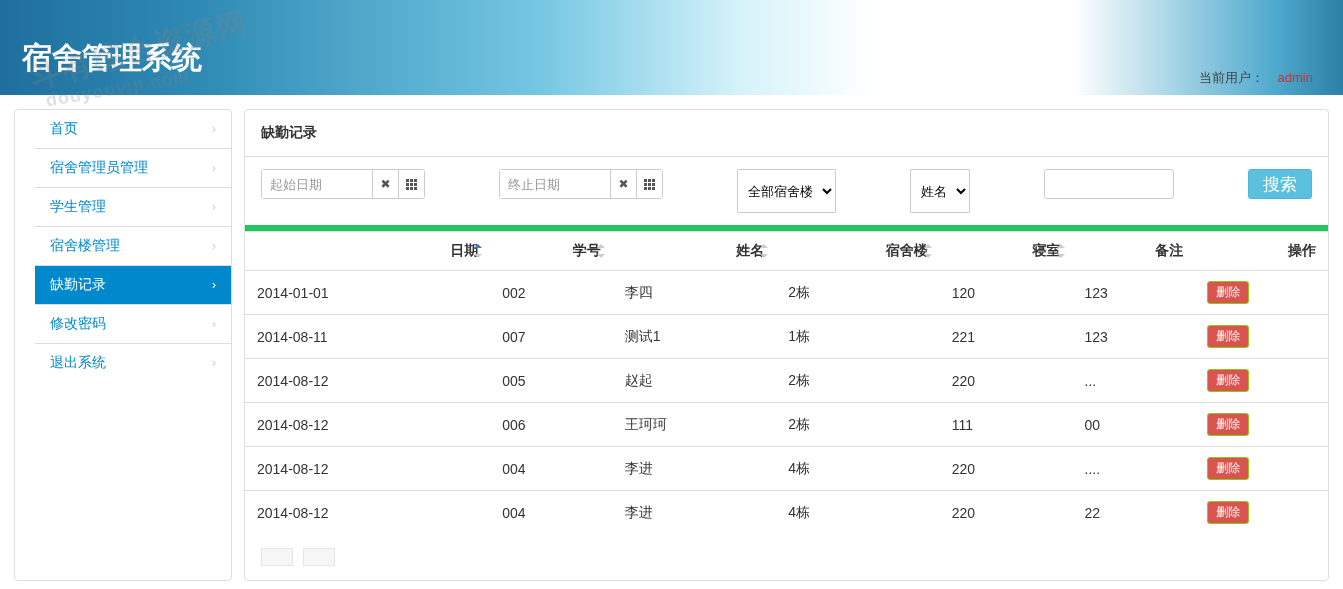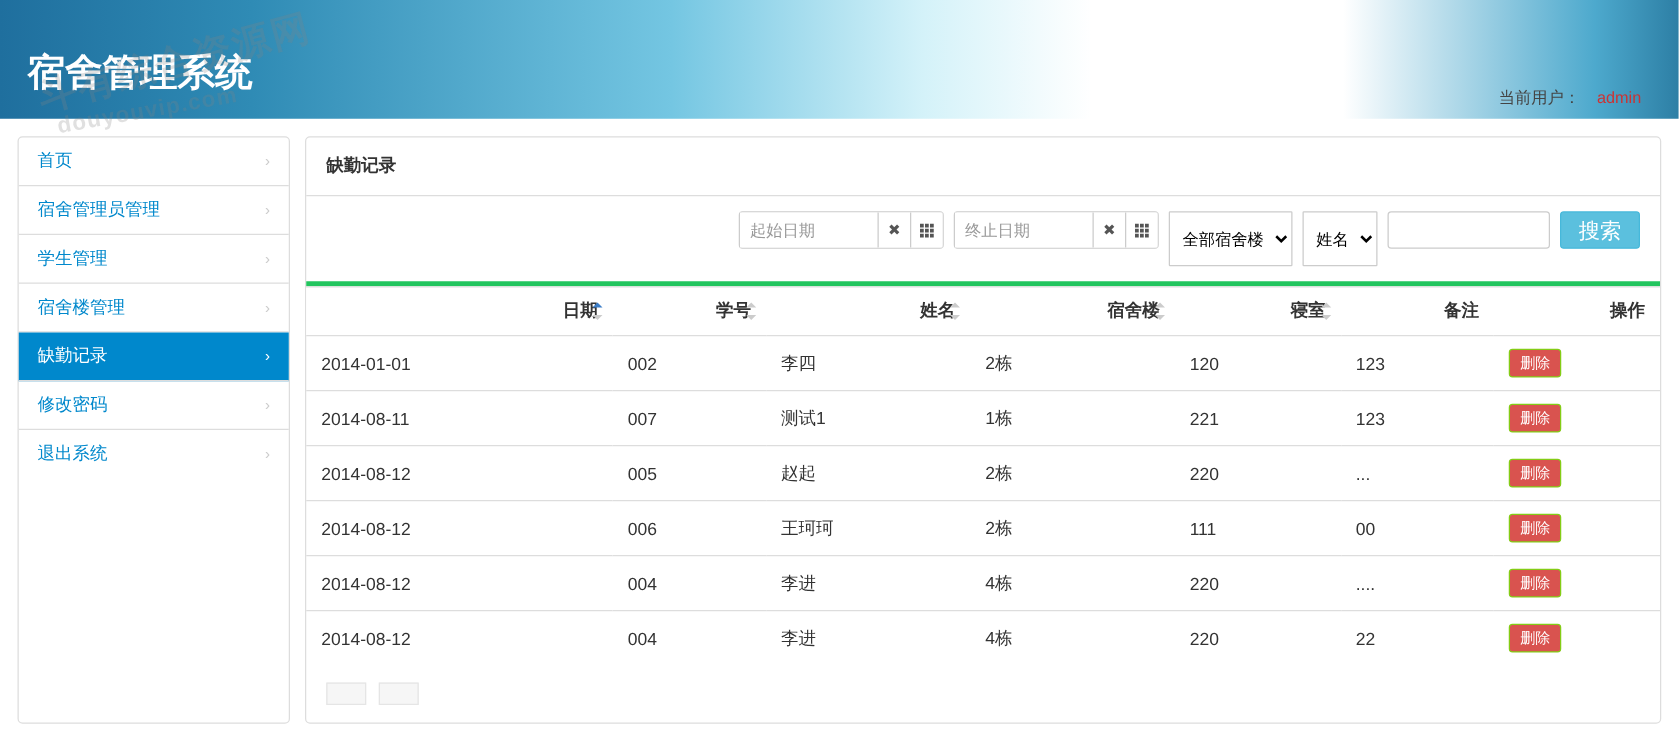--- a/index.html
+++ b/index.html
@@ -4,29 +4,29 @@
 <style>
   * { box-sizing: border-box; margin: 0; padding: 0; }
   body { font-family: "Microsoft YaHei", Arial, sans-serif; font-size: 14px; color: #333; background: #fff; width: 1343px; }
   .header { height: 95px; background: linear-gradient(to right, #1f6f9e 0%, #2f8bb5 15%, #74c6e2 40%, #d4f2f9 55%, #ffffff 65%, #ffffff 80%, #4da9cd 95%, #2d7fa5 100%); position: relative; padding-left: 22px; padding-top: 18px; }
   .header-title { font-size: 30px; font-weight: bold; color: #fff; font-family: "SimSun", serif; margin-top: 20px; }
   .header-user { position: absolute; right: 30px; bottom: 8px; font-size: 13px; color: #444; }
   .header-user .username { color: #c33; margin-left: 10px; }
   .watermark1 { position: absolute; left: 28px; top: 30px; font-size: 30px; color: rgba(130,130,130,0.25); font-weight: bold; transform: rotate(-15deg); pointer-events: none; font-family: "SimHei", sans-serif; letter-spacing: 2px; }
   .watermark2 { position: absolute; left: 45px; top: 78px; font-size: 18px; color: rgba(130,130,130,0.25); font-weight: bold; transform: rotate(-10deg); pointer-events: none; letter-spacing: 1px; }
   .container { display: flex; padding: 14px; gap: 12px; position: relative; }
-  .sidebar { width: 218px; border: 1px solid #ddd; border-radius: 4px; background: #fff; }
+  .sidebar { width: 218px; border: 1px solid #ddd; border-radius: 4px; background: #fff; padding-left: 20px; }
   .sidebar-item { display: flex; justify-content: space-between; align-items: center; padding: 10px 15px; border-bottom: 1px solid #ddd; color: #0088cc; cursor: pointer; font-size: 14px; }
   .sidebar-item:last-child { border-bottom: none; }
   .sidebar-item.active { background: #0088cc; color: #fff; }
   .sidebar-item .chev { color: #ccc; font-size: 12px; }
   .sidebar-item.active .chev { color: #fff; }
   .main { flex: 1; border: 1px solid #ddd; border-radius: 4px; background: #fff; padding: 0; }
   .panel-title { padding: 14px 16px; border-bottom: 1px solid #ddd; font-weight: bold; font-size: 14px; }
-  .filters { padding: 12px 16px; display: flex; justify-content: flex-end; gap: 8px; border-bottom: 4px solid #22c55e; flex-wrap: wrap; }
+  .filters { padding: 12px 16px; display: flex; justify-content: space-between; gap: 8px; border-bottom: 6px solid #22c55e; flex-wrap: wrap; }
   .input-group { display: flex; border: 1px solid #ccc; border-radius: 3px; height: 30px; }
   .input-group input { border: none; padding: 4px 8px; font-size: 13px; outline: none; width: 110px; height: 28px; }
   .input-group input::placeholder { color: #999; }
   .input-group .btn { border: none; border-left: 1px solid #ccc; background: #fff; width: 26px; display: flex; align-items: center; justify-content: center; cursor: pointer; color: #555; font-size: 12px; }
   .select { height: 44px; border: 1px solid #ccc; border-radius: 1px; padding: 0 6px; font-size: 13px; background: #fff; }
   .search-box { height: 30px; border: 1px solid #ccc; border-radius: 3px; padding: 0 8px; width: 130px; font-size: 13px; }
   .btn-search { height: 30px; background: #5bc0de; border: 1px solid #46b8da; color: #fff; border-radius: 3px; padding: 0 14px; font-size: 17px; cursor: pointer; }
   table { width: 100%; border-collapse: collapse; }
   thead th { text-align: right; padding: 10px 12px; border-top: 1px solid #ddd; border-bottom: 1px solid #ddd; font-size: 14px; font-weight: bold; position: relative; background: #fff; }
   thead th.sortable::after { content: ""; position: absolute; right: 8px; top: 50%; width: 0; height: 0; border-left: 4px solid transparent; border-right: 4px solid transparent; border-bottom: 4px solid #ccc; transform: translateY(-7px); }

